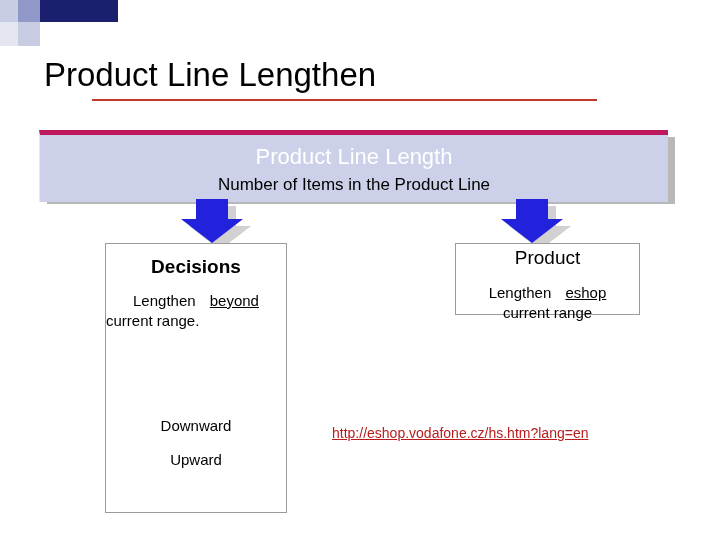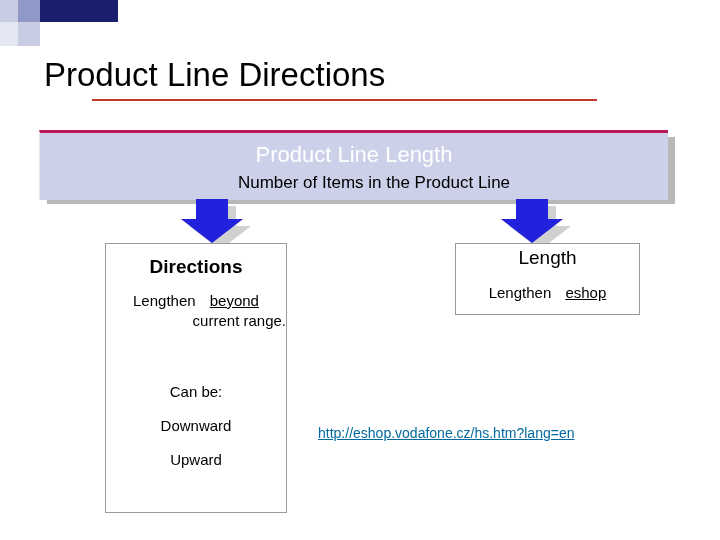--- a/index.html
+++ b/index.html
@@ -60,41 +60,40 @@
     height: 67px;
     background: #b8b8b8;
   }
   .bar {
     position: absolute;
     left: 39px;
     top: 130px;
     width: 628px;
     height: 67px;
     background: #ccd0e8;
-    border-top: 3px solid #be185d;
+    border-top: 5px solid #be185d;
     border-left: 1px solid #e6e8f4;
   }
   .bar-title {
     position: absolute;
     left: 0;
     top: 9px;
     width: 100%;
     text-align: center;
     font-size: 22px;
     color: #ffffff;
   }
   .bar-sub {
     position: absolute;
     left: 0;
     top: 40px;
     width: 100%;
     text-align: center;
     font-size: 17px;
     color: #000000;
-    padding-left: 20px;
   }
 
   
   .arrow {
     position: absolute;
     width: 62px;
     height: 44px;
   }
   .arrow .stem {
     position: absolute;
@@ -170,21 +169,21 @@
     width: 100%;
     text-align: center;
     font-size: 15px;
     color: #000000;
   }
   .box-left .ln2 {
     position: absolute;
     left: 0;
     top: 68px;
     width: 100%;
-    text-align: right;
+    text-align: left;
     font-size: 15px;
     color: #000000;
   }
   .box-left .canbe {
     position: absolute;
     left: 0;
     top: 139px;
     width: 100%;
     text-align: center;
     font-size: 15px;
@@ -238,41 +237,41 @@
     text-align: center;
     font-size: 15px;
     color: #000000;
   }
 
   .u { text-decoration: underline; margin-left: 10px; }
 
   
   .link {
     position: absolute;
-    left: 318px;
+    left: 332px;
     top: 425px;
     font-size: 14px;
-    color: #0369a1;
+    color: #b91c1c;
     text-decoration: underline;
     white-space: nowrap;
     cursor: pointer;
   }
 </style>
 </head>
 <body>
 
 <div class="corner">
   <div class="blk blk-1"></div>
   <div class="blk blk-2"></div>
   <div class="blk blk-3"></div>
   <div class="blk blk-4"></div>
   <div class="blk blk-5"></div>
 </div>
 
-<div class="title">Product Line Directions</div>
+<div class="title">Product Line Lengthen</div>
 <div class="title-rule"></div>
 
 <div class="bar-shadow"></div>
 <div class="bar">
   <div class="bar-title">Product Line Length</div>
   <div class="bar-sub">Number of Items in the Product Line</div>
 </div>
 
 <div class="arrow-shadow" id="arrow-left-sh">
   <div class="stem"></div>
@@ -286,26 +285,26 @@
 <div class="arrow-shadow" id="arrow-right-sh">
   <div class="stem"></div>
   <div class="head"></div>
 </div>
 <div class="arrow" id="arrow-right">
   <div class="stem"></div>
   <div class="head"></div>
 </div>
 
 <div class="box-left">
-  <div class="hd">Directions</div>
+  <div class="hd">Decisions</div>
   <div class="ln1"><span>Lengthen </span><span class="u">beyond</span></div>
   <div class="ln2">current range.</div>
-  <div class="canbe">Can be:</div>
   <div class="opt opt-1">Upward</div>
   <div class="opt opt-0">Downward</div>
 </div>
 
 <div class="box-right">
-  <div class="hd">Length</div>
+  <div class="hd">Product</div>
   <div class="ln1"><span>Lengthen </span><span class="u">eshop</span></div>
+  <div class="ln2">current range</div>
 </div>
 
 <a class="link" href="#">http://eshop.vodafone.cz/hs.htm?lang=en</a>
 
 </body></html>

